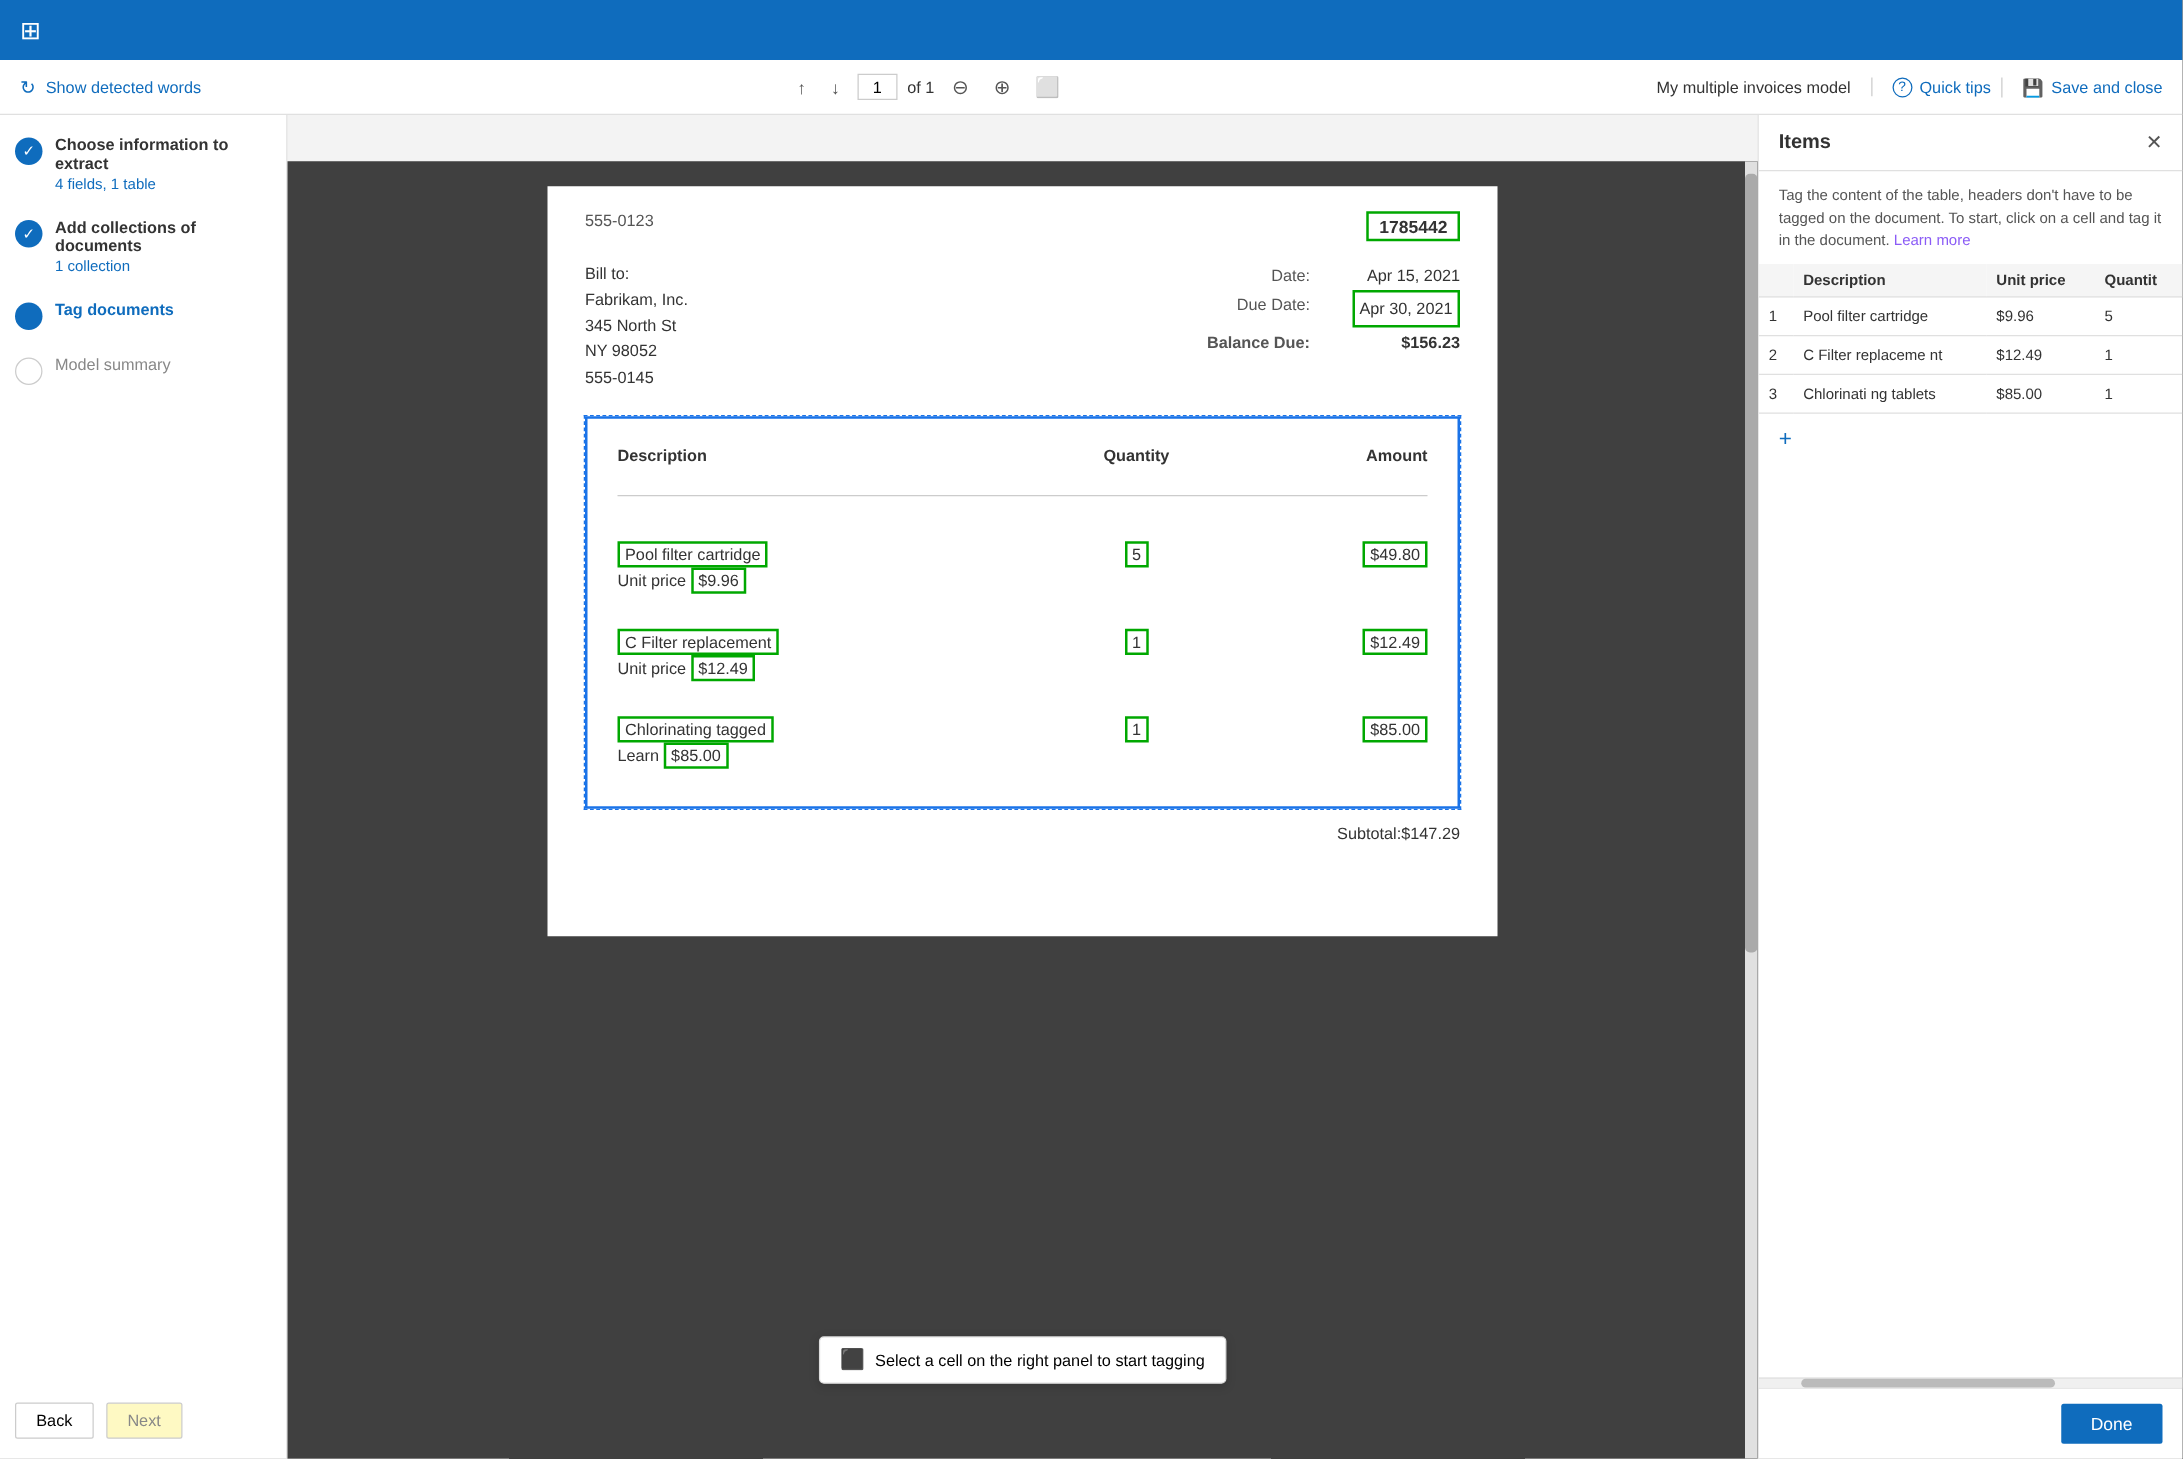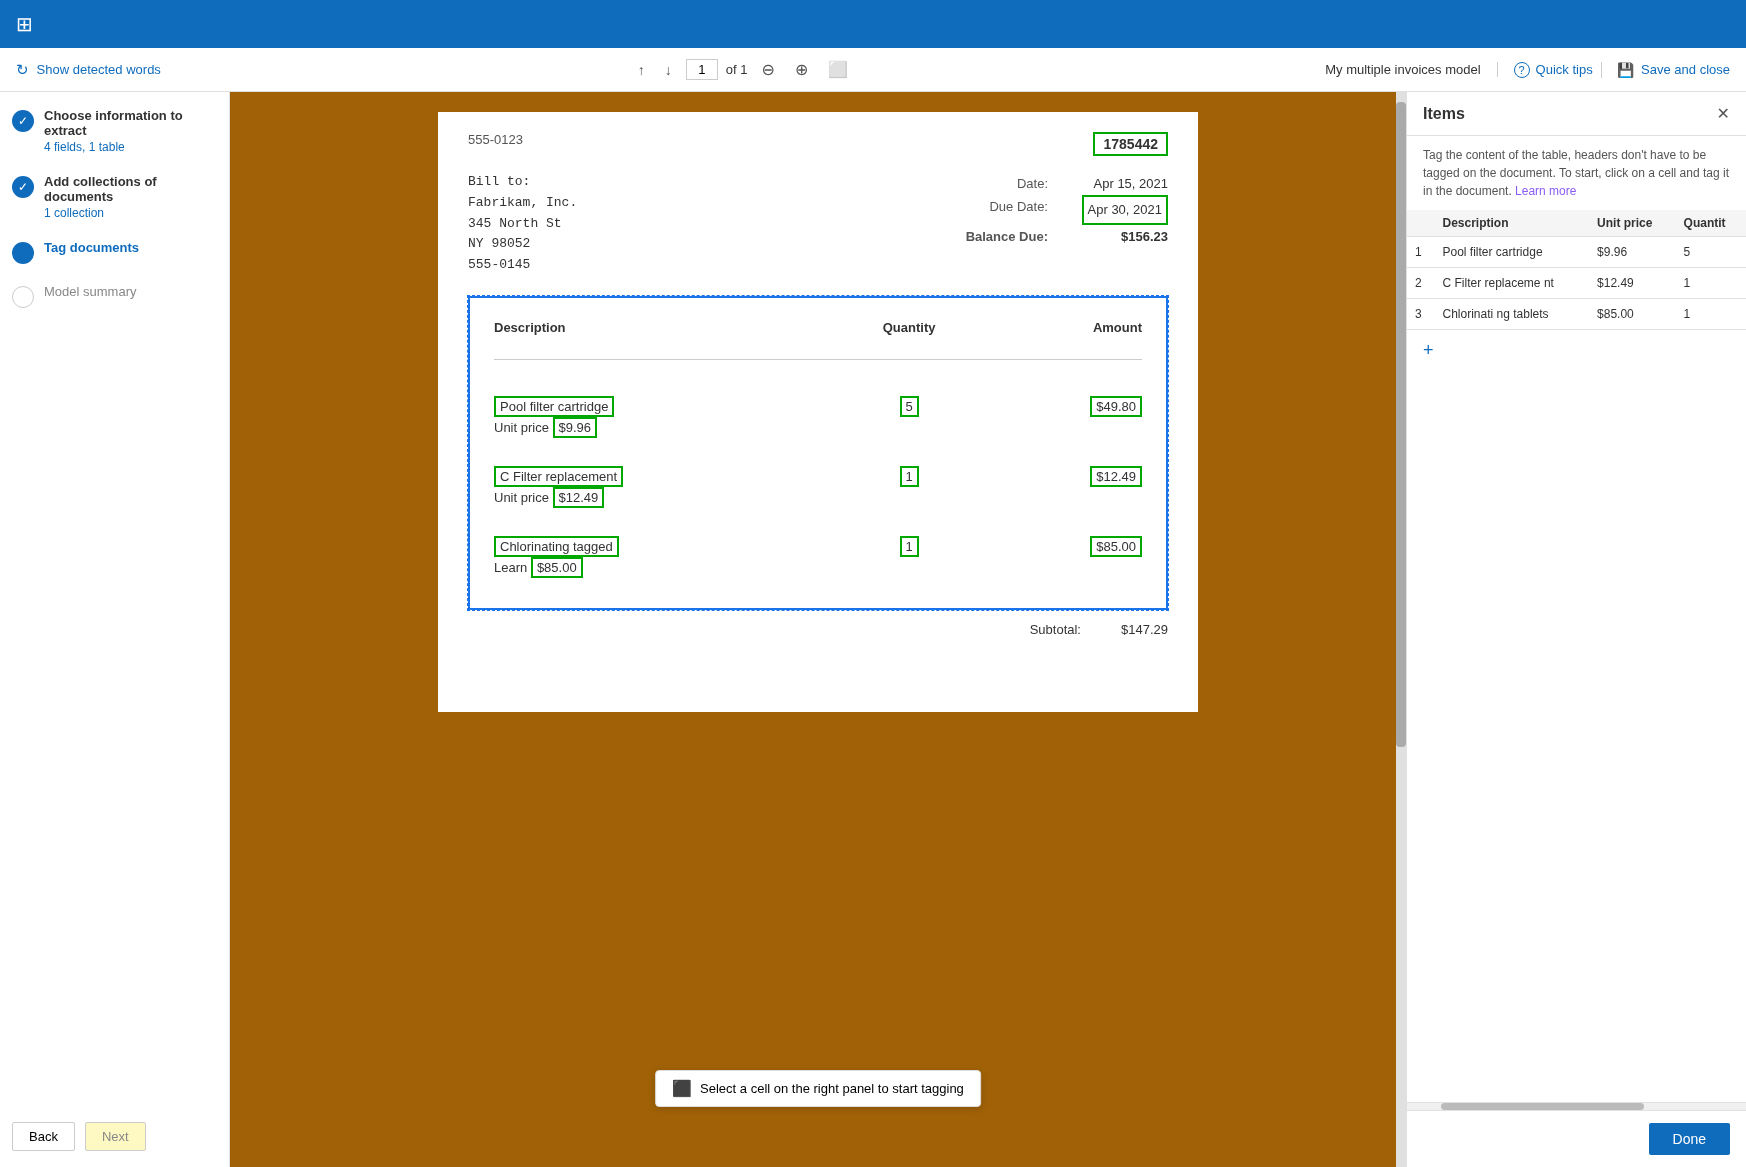--- a/index.html
+++ b/index.html
@@ -60,26 +60,27 @@
     }
     .step-circle.done { background: #0f6cbd; color: white; }
     .step-circle.active { background: #0f6cbd; color: white; }
     .step-circle.inactive { background: #e0e0e0; color: #888; border: 1px solid #ccc; }
     .step-label { font-size: 13px; font-weight: 600; color: #333; }
     .step-sub { font-size: 12px; color: #0f6cbd; margin-top: 2px; }
 
     
     #doc-area {
       flex: 1;
-      background: #a16207;
+      background: #404040;
       position: relative;
       overflow: hidden;
       display: flex;
       flex-direction: column;
       align-items: center;
+      margin-top: 37px;
     }
     .doc-scroll-area {
       width: 100%;
       overflow-y: auto;
       flex: 1;
       display: flex;
       flex-direction: column;
       align-items: center;
     }
     .invoice-doc {
@@ -92,21 +93,21 @@
     }
     .invoice-number-box {
       border: 2px solid #00a800;
       padding: 2px 8px;
       font-size: 14px;
       font-weight: 600;
       color: #333;
     }
     .invoice-phone { color: #555; font-size: 13px; margin-bottom: 8px; }
     .invoice-bill-section { display: flex; justify-content: space-between; margin-bottom: 20px; }
-    .bill-left { font-size: 13px; color: #333; line-height: 1.6; font-family: Liberation Mono, monospace; }
+    .bill-left { font-size: 13px; color: #333; line-height: 1.6; }
     .bill-right { font-size: 13px; color: #333; text-align: right; line-height: 1.8; }
     .bill-right-row { display: flex; gap: 30px; justify-content: flex-end; }
     .bill-right-label { color: #555; }
     .bill-right-val { min-width: 90px; text-align: right; }
     .date-box {
       border: 2px solid #00a800;
       padding: 1px 4px;
       display: inline-block;
     }
     .balance-row { font-weight: 700; }
@@ -413,21 +414,21 @@
                   <span class="tagged-box">1</span>
                 </td>
                 <td style="text-align:right;">
                   <span class="tagged-box">$85.00</span>
                 </td>
               </tr>
             </tbody>
           </table>
         </div>
 
-        <div style="display:flex;justify-content:flex-end;gap:40px;margin-top:12px;font-size:13px;color:#333;">
+        <div style="display:flex;justify-content:flex-end;margin-top:12px;font-size:13px;color:#333;">
           <span>Subtotal:</span>
           <span>$147.29</span>
         </div>
       </div>
     </div>
 
     <div class="tooltip-bar">
       <span class="tooltip-icon">⬛</span>
       <span>Select a cell on the right panel to start tagging</span>
     </div>

